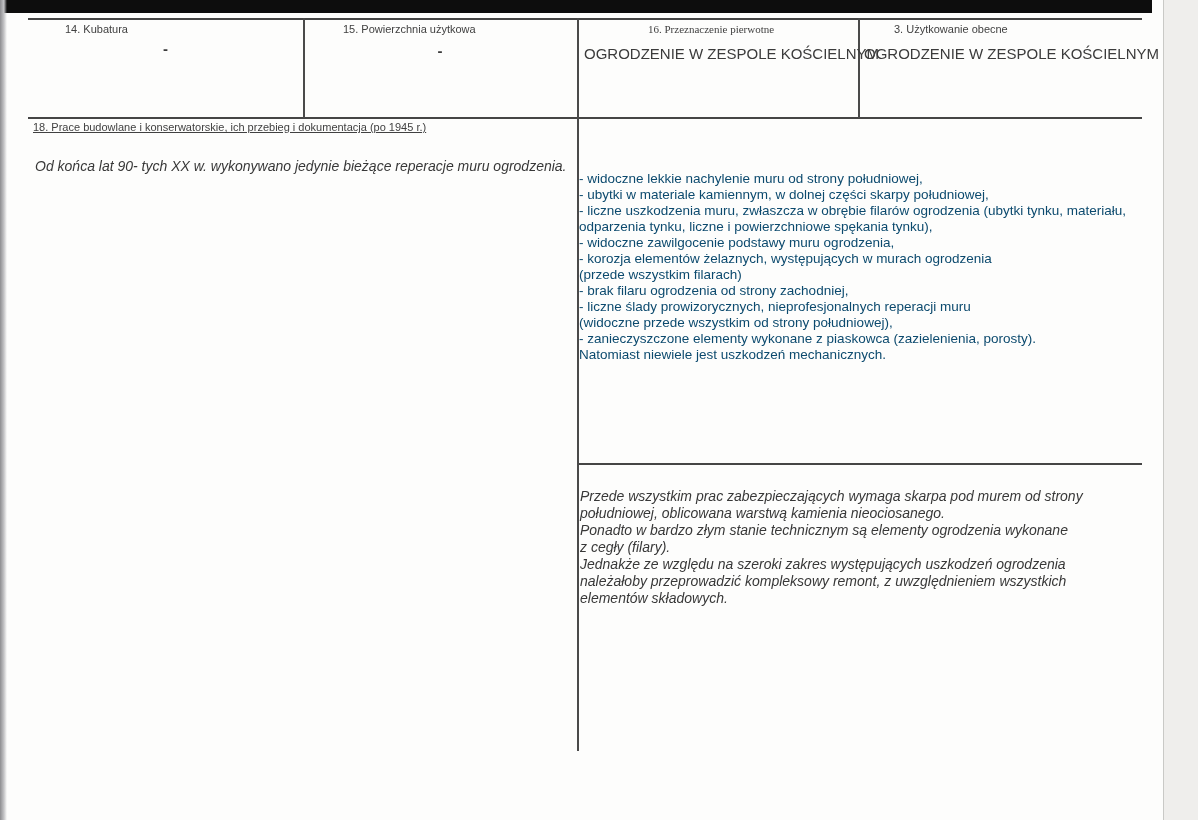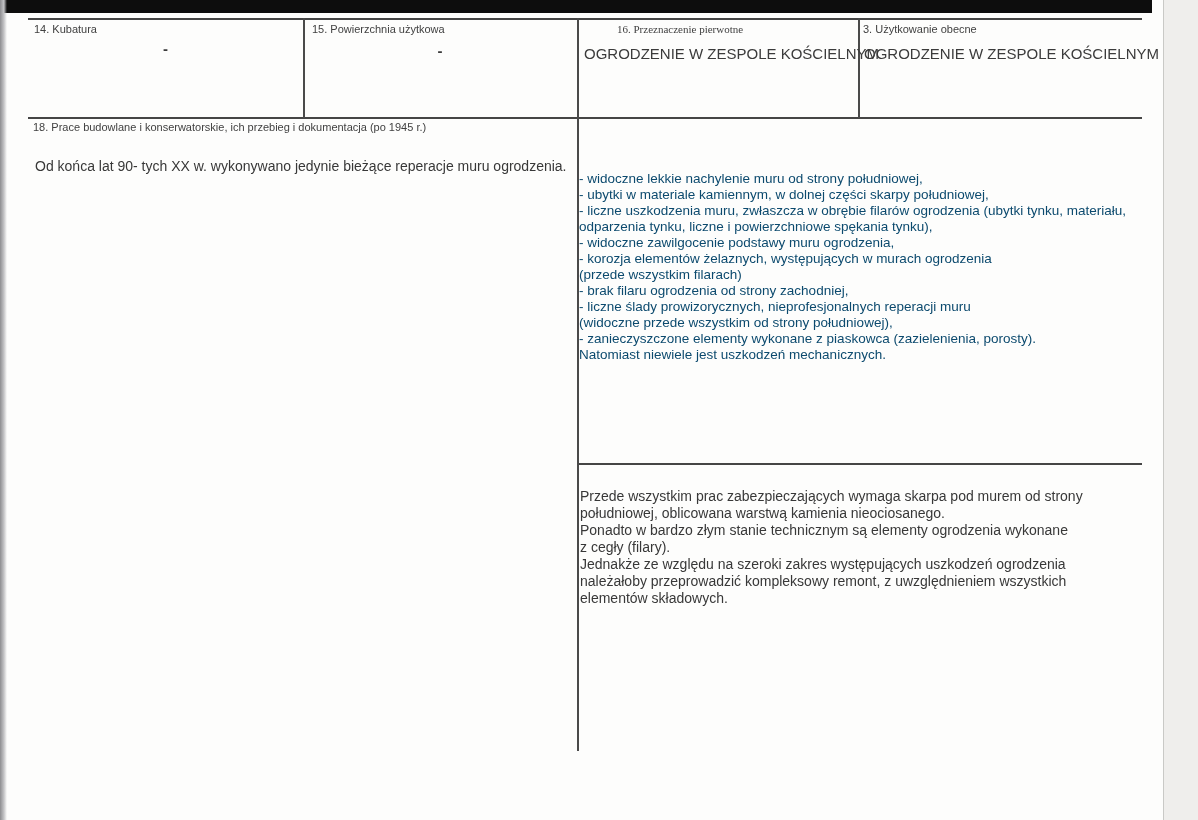--- a/index.html
+++ b/index.html
@@ -47,20 +47,21 @@
     width: 1.5px;
     background: #4a4a4a;
   }
   
   .cell-label {
     position: absolute;
     font-size: 11px;
     line-height: 12px;
     color: #414141;
     white-space: pre-line;
+    margin-left: 31px;
   }
   .cell-value {
     position: absolute;
     font-size: 15px;
     line-height: 16px;
     color: #3b3b3b;
     white-space: nowrap;
   }
   .dash-value {
     position: absolute;
@@ -68,27 +69,29 @@
     font-weight: bold;
     color: #3b3b3b;
     text-align: center;
   }
   .section-label {
     position: absolute;
     font-size: 10.8px;
     line-height: 12.5px;
     color: #414141;
     white-space: pre-line;
+    text-decoration: underline;
   }
   .body-text {
     position: absolute;
     font-size: 14px;
     line-height: 17px;
     color: #383838;
     white-space: pre-line;
+    font-style: italic;
   }
   .body-text-small {
     position: absolute;
     font-size: 13.5px;
     line-height: 16px;
     color: #0c4a6e;
     white-space: pre-line;
   }
 </style>
 </head>

